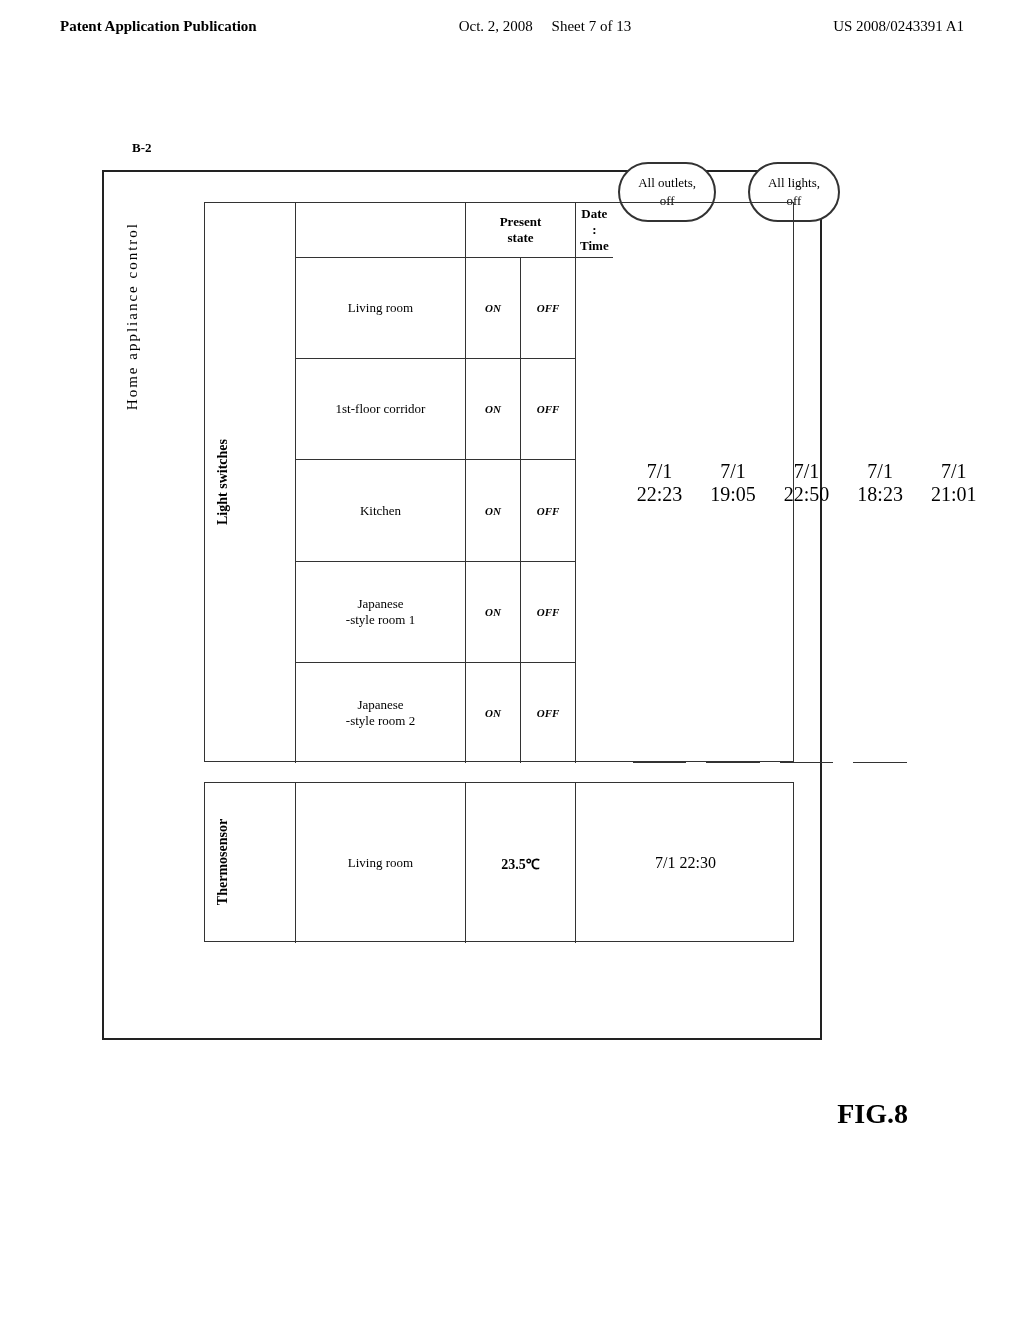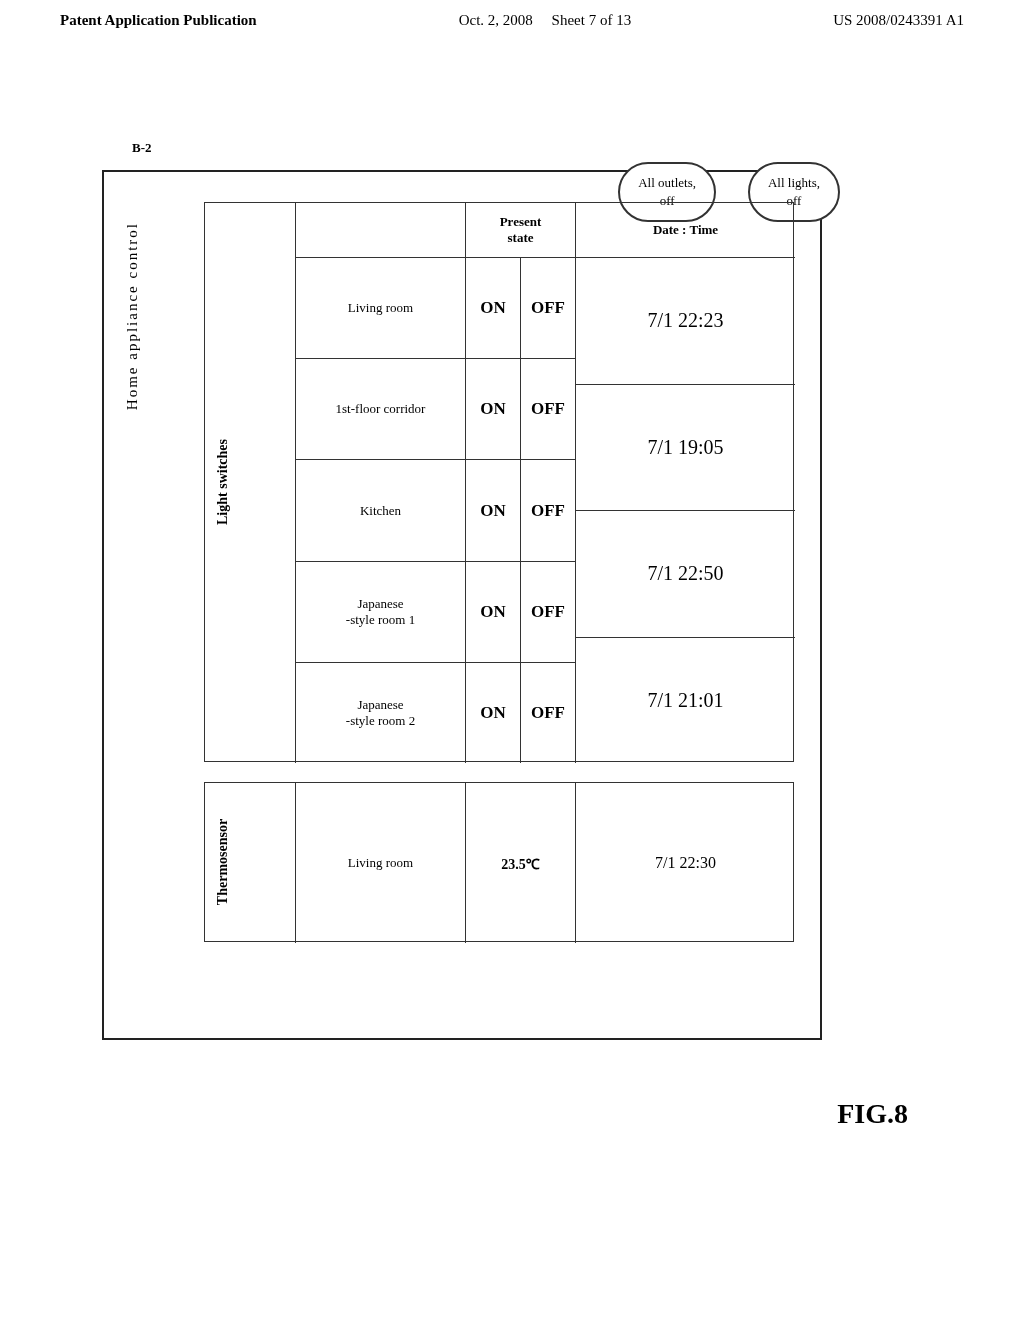--- a/index.html
+++ b/index.html
@@ -10,21 +10,21 @@
       font-family: 'Times New Roman', Times, serif;
       position: relative;
       overflow: hidden;
     }
 
     
     .header {
       display: flex;
       justify-content: space-between;
       align-items: center;
-      padding: 12px 60px 0 60px;
+      padding: 18px 60px 0 60px;
       font-size: 15px;
     }
     .header-left { font-weight: bold; }
     .header-center { font-size: 15px; }
     .header-right { font-size: 15px; }
 
     
     .main {
       position: absolute;
       top: 140px;
@@ -158,33 +158,35 @@
       flex: 1;
       border-bottom: 1.5px solid #333;
       display: flex;
     }
     .state-row:last-child { border-bottom: none; }
     .state-half {
       flex: 1;
       display: flex;
       align-items: center;
       justify-content: center;
-      font-size: 17px;
-      font-weight: bold;
+      font-size: 11px;
+      font-weight: bold;
+      font-style: italic;
     }
     .state-half + .state-half {
       border-left: 1.5px solid #333;
     }
 
     
     .col-datetime {
       width: 220px;
       border-left: 1.5px solid #333;
       display: flex;
-      flex-direction: column;
+      flex-direction: row;
+      gap: 20px;
     }
     .col-datetime .col-cell {
       font-size: 20px;
     }
 
     
     .thermo-box {
       position: absolute;
       top: 580px;
       left: 0;
@@ -333,20 +335,21 @@
                 <div class="state-half">ON</div>
                 <div class="state-half">OFF</div>
               </div>
             </div>
 
             <div class="col-datetime">
               <div class="col-header">Date : Time</div>
               <div class="col-cell">7/1 22:23</div>
               <div class="col-cell">7/1 19:05</div>
               <div class="col-cell">7/1 22:50</div>
+              <div class="col-cell">7/1 18:23</div>
               <div class="col-cell">7/1 21:01</div>
             </div>
 
           </div>
         </div>
 
         <div class="thermo-box">
           <div class="thermo-label">Thermosensor</div>
 
           <div class="thermo-inner">

